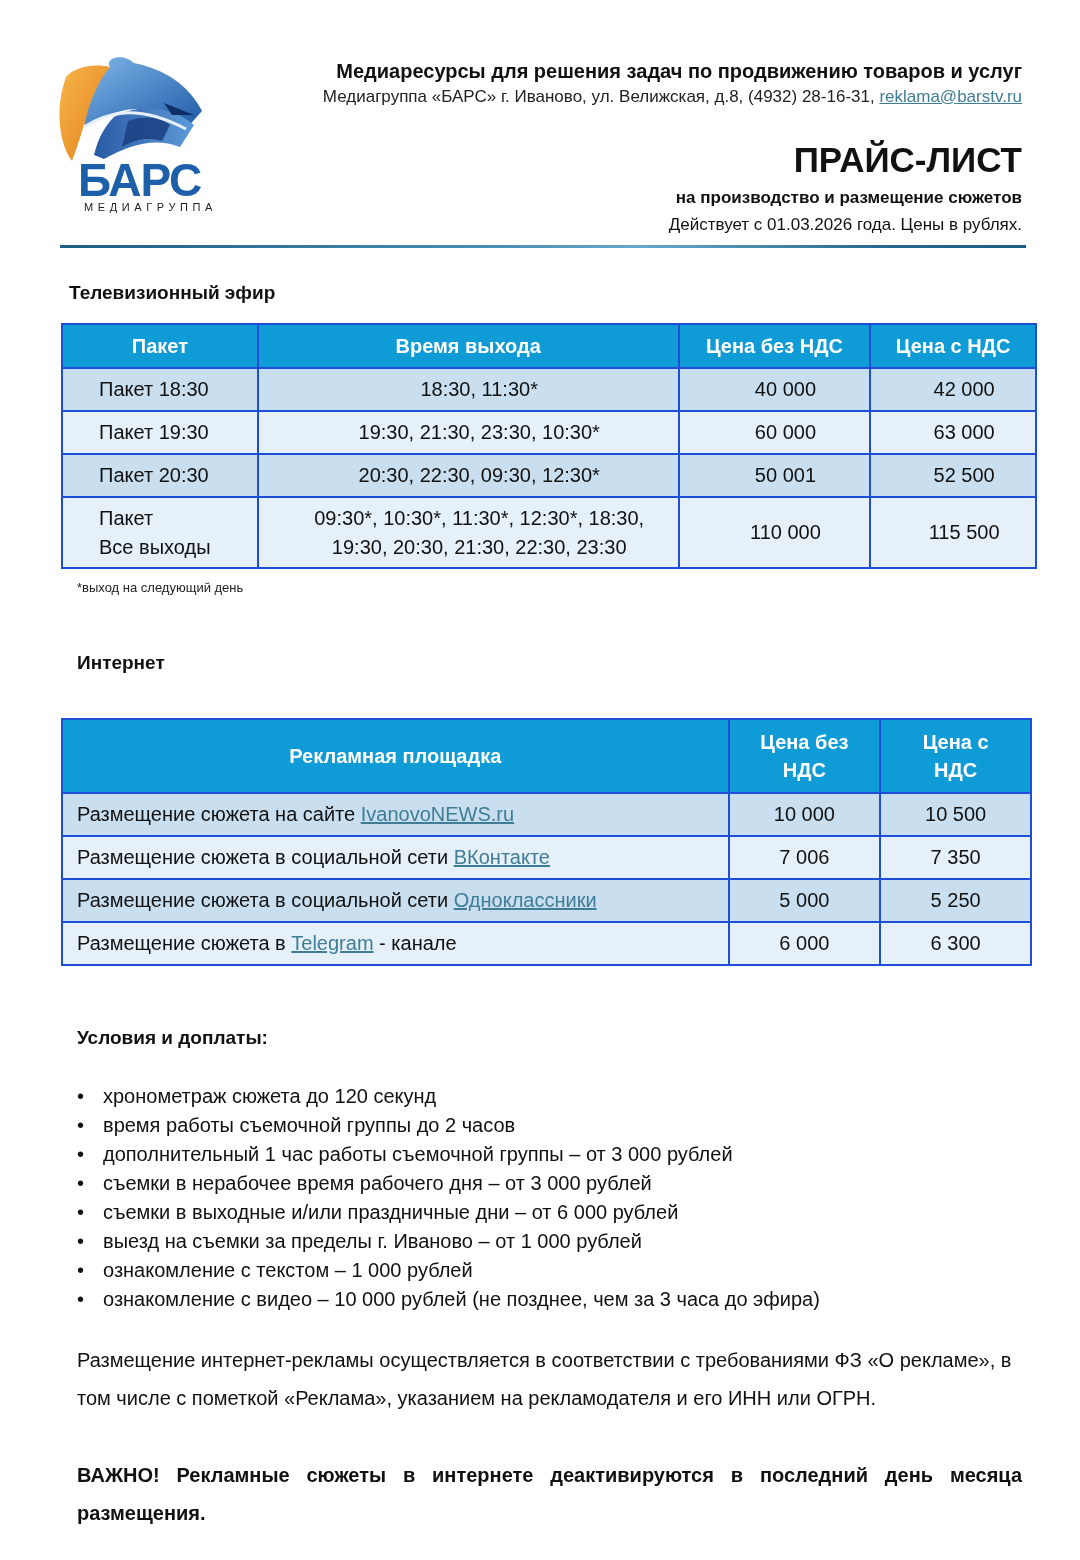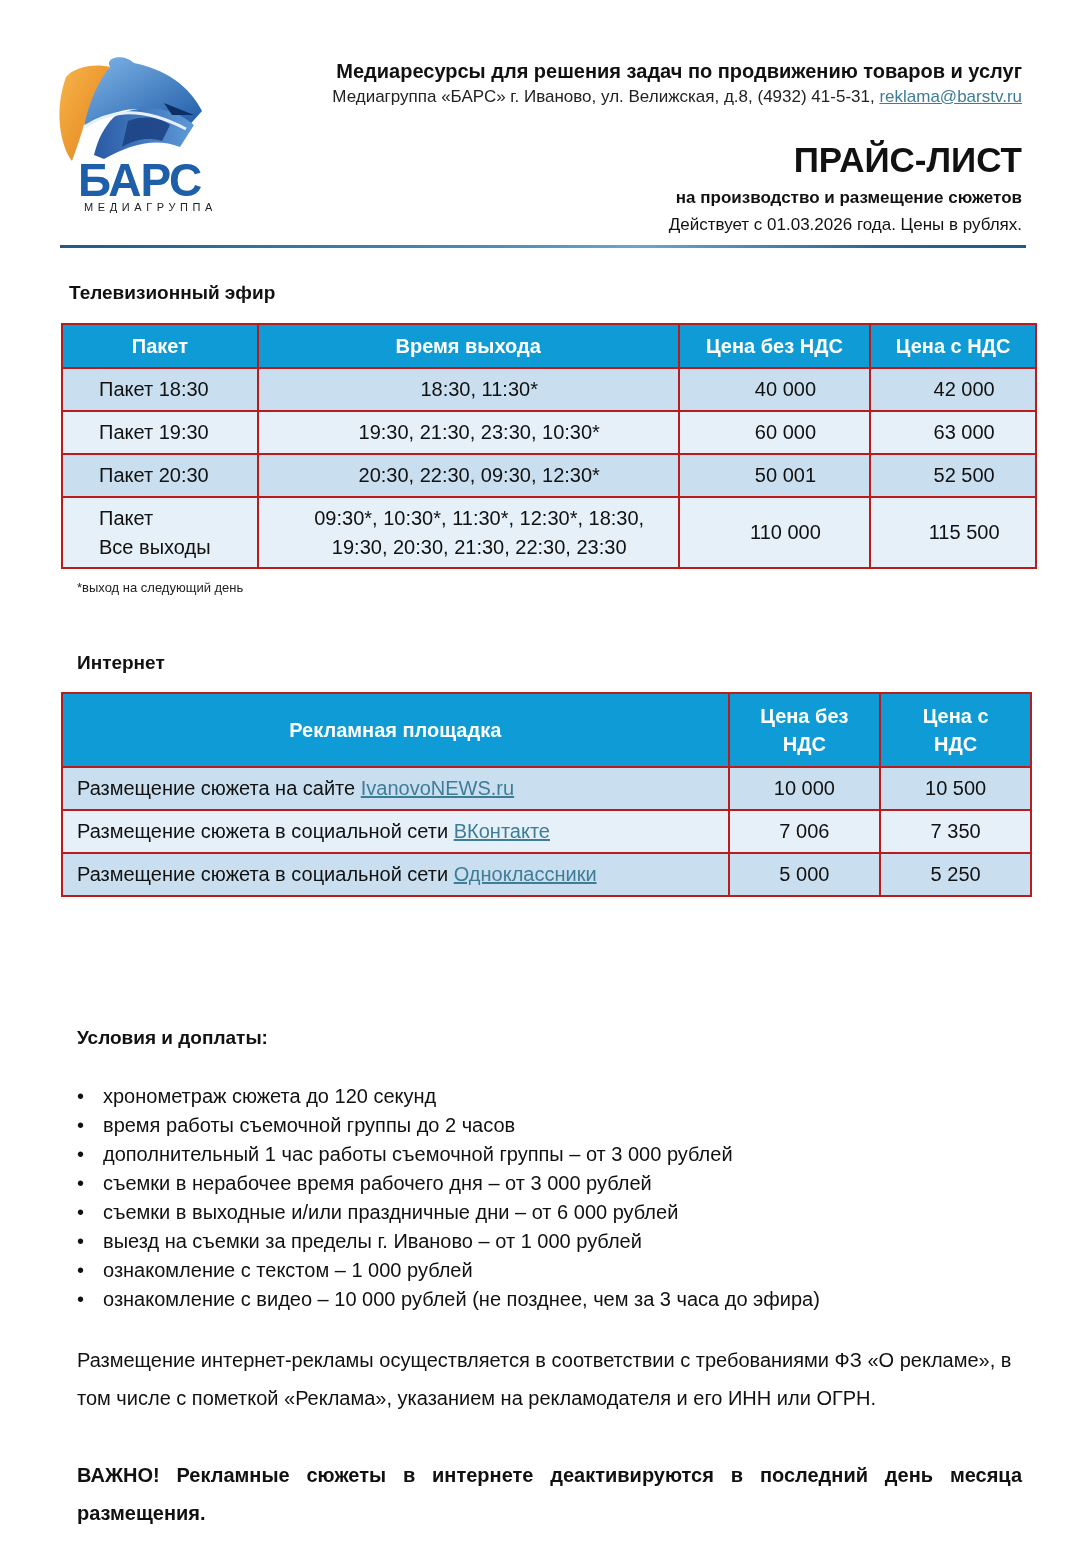--- a/index.html
+++ b/index.html
@@ -21,34 +21,34 @@
   .doc-subtitle { position: absolute; right: 58px; top: 188px; font-size: 17px; font-weight: bold; white-space: nowrap; }
   .doc-validity { position: absolute; right: 58px; top: 215px; font-size: 17px; white-space: nowrap; }
   .header-rule { position: absolute; left: 60px; top: 245px; width: 966px; height: 3px;
                  background: linear-gradient(90deg, #1e5c84 0%, #4a8fb3 45%, #6aa6c7 60%, #2a6790 85%, #1e5c84 100%); }
 
   
   .section-h { position: absolute; font-size: 19px; font-weight: bold; white-space: nowrap; }
 
   
   table.price { position: absolute; border-collapse: collapse; font-size: 20px; }
-  table.price th, table.price td { border: 2px solid #b91c1c; }
+  table.price th, table.price td { border: 2px solid #1d4ed8; }
   table.price th { background: #0e9bd6; color: #fff; font-weight: bold; font-size: 20px; text-align: center; padding: 0 8px; }
   table.price td { padding: 0 14px; }
   table.price tr.odd td { background: #c9dff0; }
   table.price tr.even td { background: #e6f0f8; }
   td.c { text-align: center; }
   td a { color: #3f7d96; text-decoration: underline; }
 
   #tv { left: 61px; top: 323px; width: 976px; }
   #tv th { height: 42px; }
   #tv td { height: 41px; padding-left: 36px; }
   #tv tr.tall td { height: 69px; line-height: 29px; }
 
-  #net { left: 61px; top: 692px; width: 971px; }
+  #net { left: 61px; top: 718px; width: 971px; }
   #net th { height: 72px; line-height: 28px; }
   #net td { height: 41px; }
 
   .footnote { position: absolute; left: 77px; top: 580px; font-size: 13px; color: #222; }
 
   
   .cond-list { position: absolute; left: 77px; top: 1082px; margin: 0; padding: 0; list-style: none; font-size: 20px; }
   .cond-list li { height: 29px; line-height: 29px; position: relative; padding-left: 26px; white-space: nowrap; }
   .cond-list li .bullet { position: absolute; left: 0; top: 0; }
 
@@ -80,21 +80,21 @@
     <path d="M84 66 C100 60 116 62 126 70 L118 86 C104 82 92 84 78 92 Z" fill="#1b3f80" opacity="0.85"></path>
     <path d="M120 48 L150 60 L128 60 Z" fill="#0e2e66"></path>
     <path d="M40 72 C62 58 92 48 142 74" stroke="#e6f0fa" stroke-width="3" fill="none"></path>
   </svg>
   <div class="logo-word">БАРС</div>
   <div class="logo-sub">МЕДИАГРУППА</div>
 </div>
 
 <div class="hdr-title">Медиаресурсы для решения задач по продвижению товаров и услуг</div>
 <div class="hdr-address">
-  <span>Медиагруппа «БАРС» г. Иваново, ул. Велижская, д.8, (4932) 41-5-31, </span><a>reklama@barstv.ru</a>
+  <span>Медиагруппа «БАРС» г. Иваново, ул. Велижская, д.8, (4932) 28-16-31, </span><a>reklama@barstv.ru</a>
 </div>
 <div class="doc-title">ПРАЙС-ЛИСТ</div>
 <div class="doc-subtitle">на производство и размещение сюжетов</div>
 <div class="doc-validity">Действует с 01.03.2026 года. Цены в рублях.</div>
 <div class="header-rule"></div>
 
 <div class="section-h" style="left:69px; top:282px;">Телевизионный эфир</div>
 <table class="price" id="tv">
   <colgroup>
       <col style="width:196px">
@@ -170,20 +170,25 @@
   <tr class="even">
     <td><span>Размещение сюжета в социальной сети </span><a>ВКонтакте</a><span></span></td>
     <td class="c">7 006</td>
     <td class="c">7 350</td>
   </tr>
   <tr class="odd">
     <td><span>Размещение сюжета в социальной сети </span><a>Одноклассники</a><span></span></td>
     <td class="c">5 000</td>
     <td class="c">5 250</td>
   </tr>
+  <tr class="even">
+    <td><span>Размещение сюжета в </span><a>Telegram</a><span> - канале</span></td>
+    <td class="c">6 000</td>
+    <td class="c">6 300</td>
+  </tr>
 </tbody>
   </table>
 
 <div class="section-h" style="left:77px; top:1027px;">Условия и доплаты:</div>
 <ul class="cond-list">
   <li><span class="bullet">•</span><span>хронометраж сюжета до 120 секунд</span></li>
   <li><span class="bullet">•</span><span>время работы съемочной группы до 2 часов</span></li>
   <li><span class="bullet">•</span><span>дополнительный 1 час работы съемочной группы – от 3 000 рублей</span></li>
   <li><span class="bullet">•</span><span>съемки в нерабочее время рабочего дня – от 3 000 рублей</span></li>
   <li><span class="bullet">•</span><span>съемки в выходные и/или праздничные дни – от 6 000 рублей</span></li>

